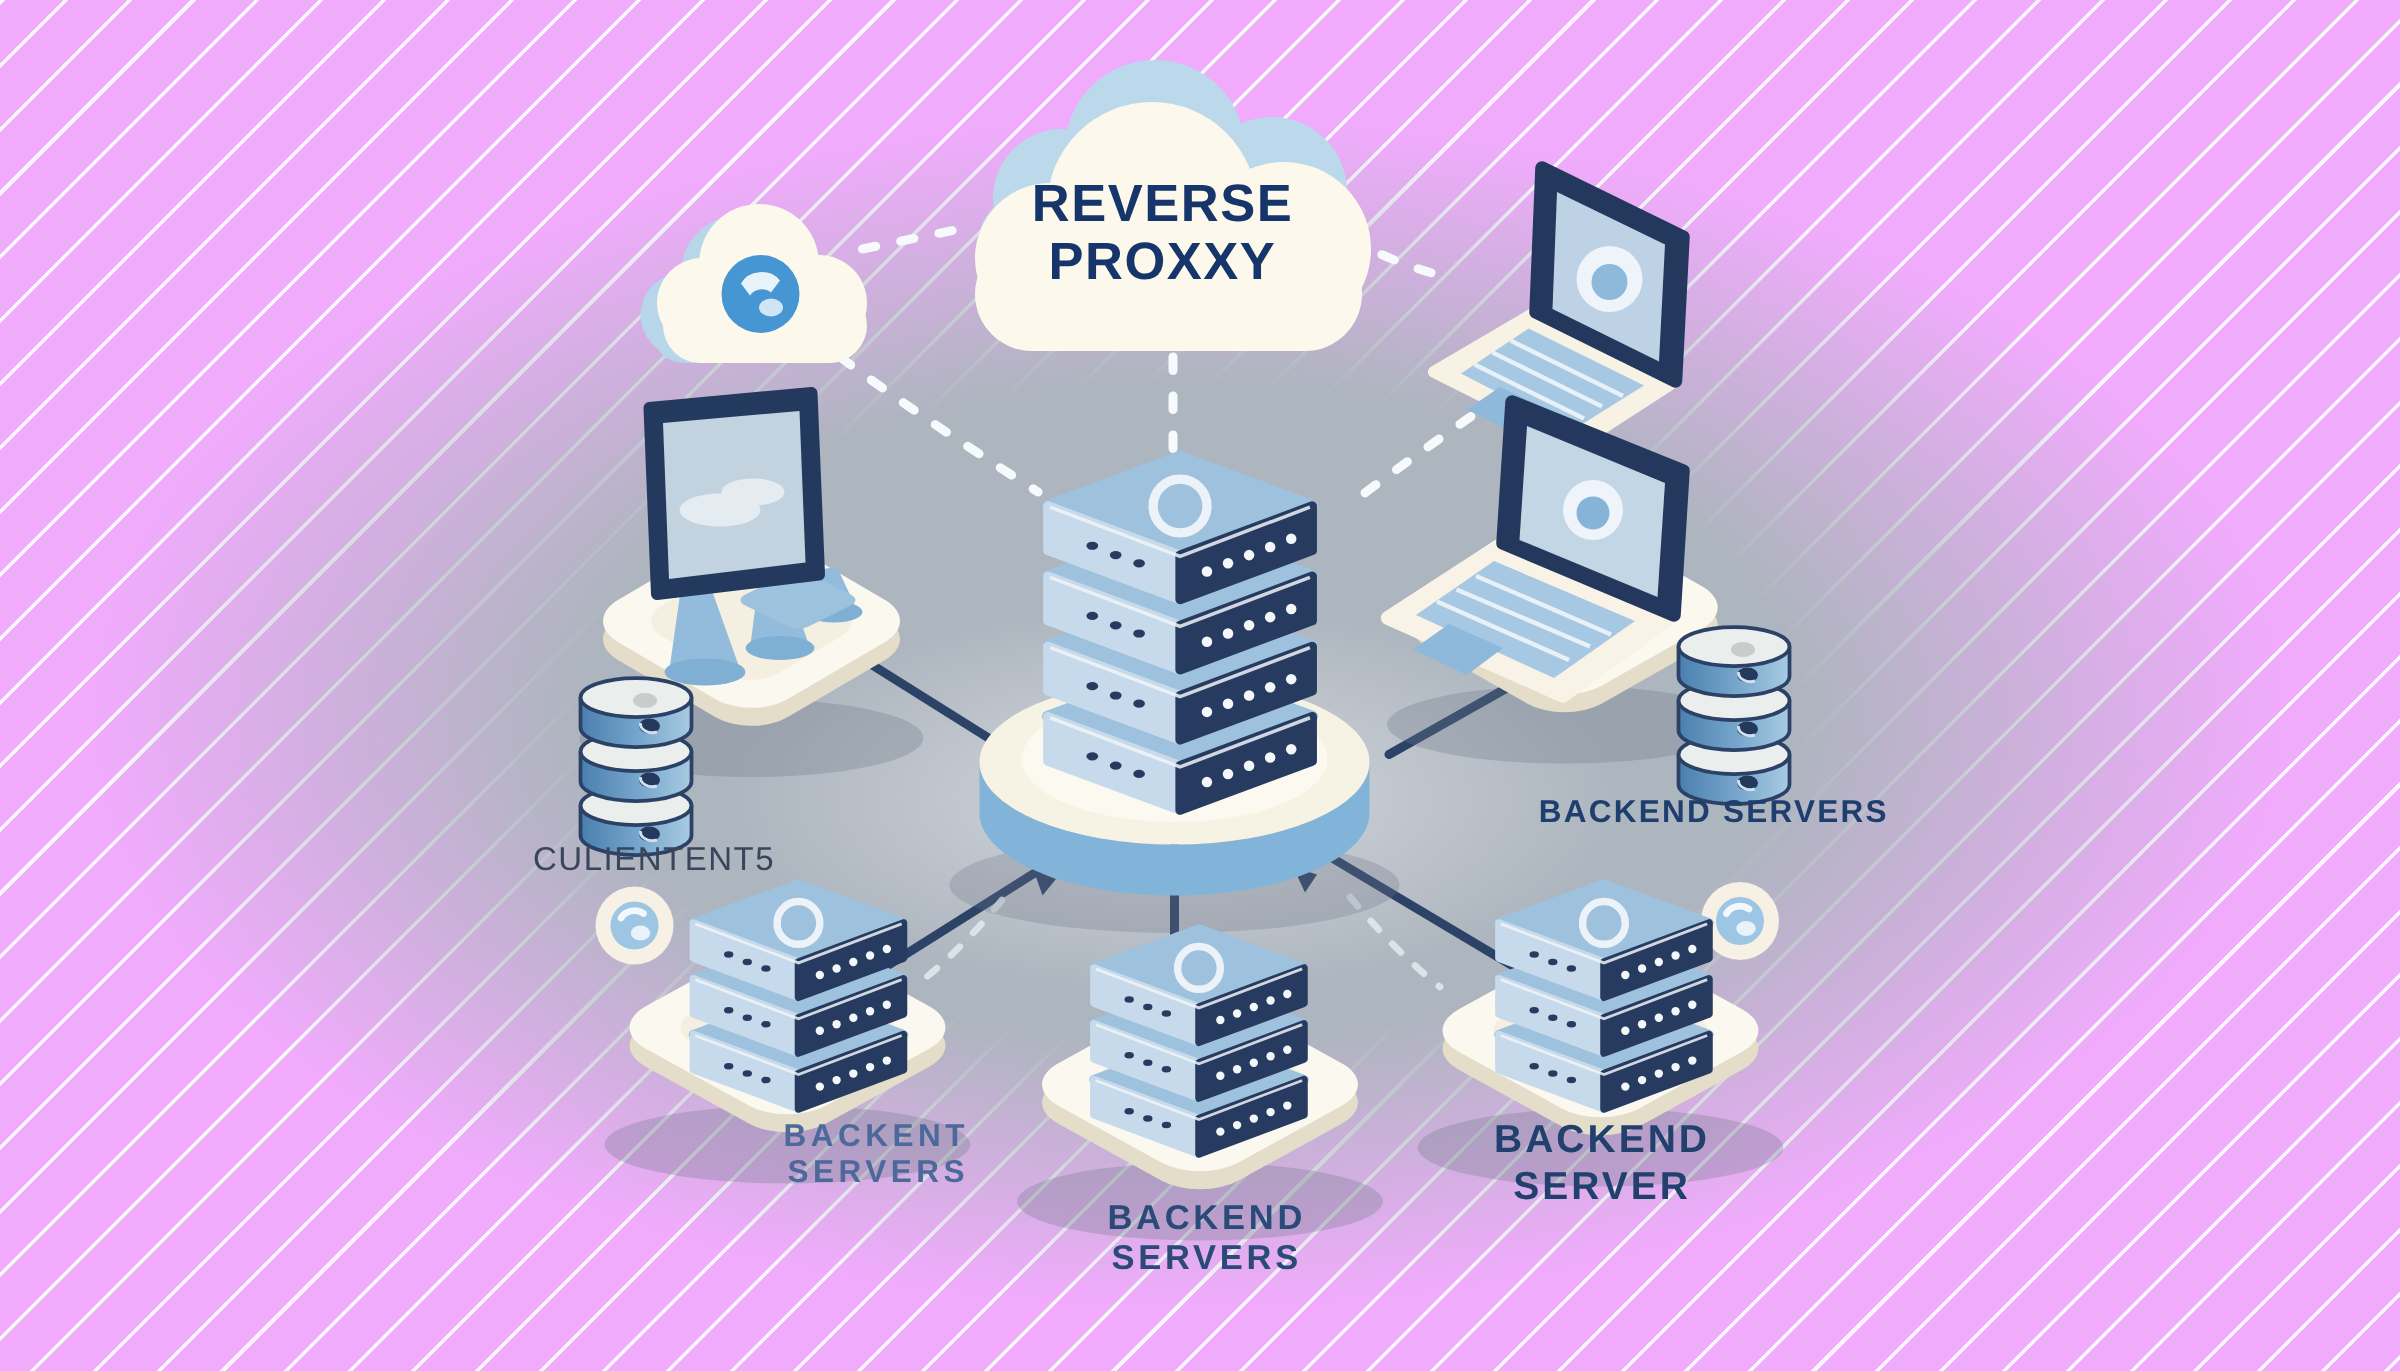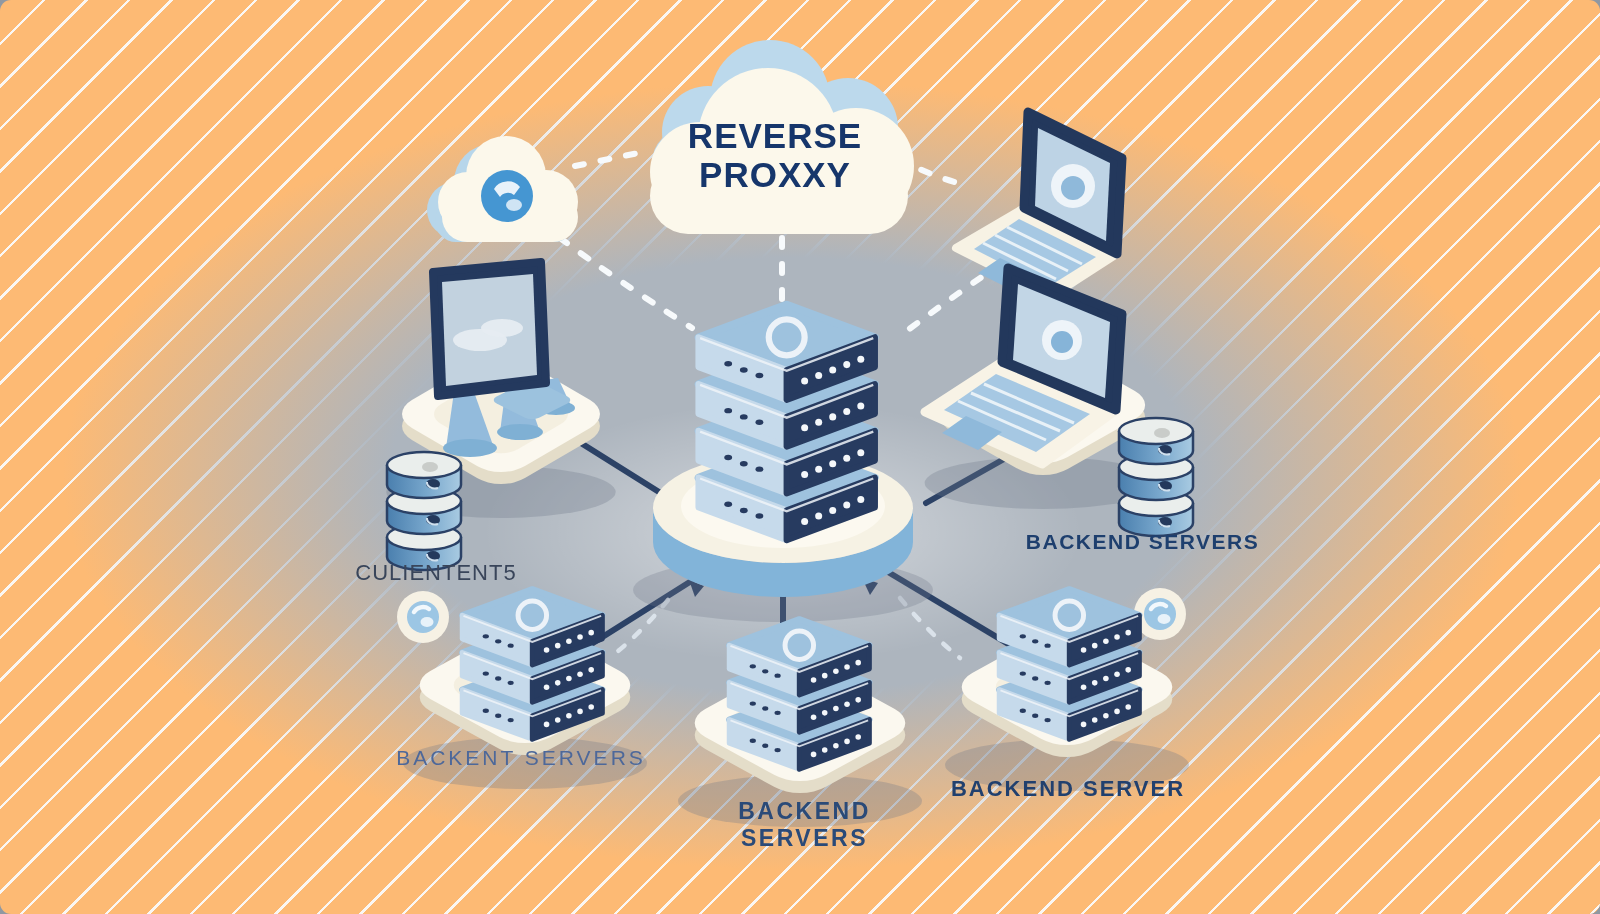--- a/index.html
+++ b/index.html
@@ -1,20 +1,19 @@
 <!DOCTYPE html>
 <html style="--background: #a9b2bc; --background_center: #adb5be; --stripe: #f6f9fb; --navy: #273b60; --navy_text: #16366b; --cream: #faf5e8; --blue_light: #c6daeb; --blue_mid: #9ec2de; --blue_deep: #5b8fba; --screen_blue: #c2d6e6; --line: #2c4266; --white: #ffffff;"><head>
 <meta charset="utf-8">
 <style>
   html,body{margin:0;padding:0;background:#8f98a2;}
   .stage{
     position:relative;width:1600px;height:914px;overflow:hidden;
-    background:#fdba74;
+    background:#f0abfc;
     font-family:"Liberation Sans","DejaVu Sans",sans-serif;
-    border-radius:11px;
   }
   
   .stage::before{
     content:"";position:absolute;inset:0;z-index:0;
     background:repeating-linear-gradient(135deg,
       rgba(250,252,254,.92) 0 2.4px, rgba(255,255,255,0) 2.4px 30px);
   }
   
   .stage::after{
     content:"";position:absolute;inset:0;z-index:0;
@@ -22,25 +21,25 @@
       #adb5be 0%, #adb5be 44%, rgba(173,181,190,0) 80%);
   }
   .art{position:absolute;inset:0;z-index:1;}
   .lbl{position:absolute;z-index:2;text-align:center;user-select:none;}
   #lbl-proxy   {left:635px;top:116px;width:280px;font-size:35px;font-weight:800;
                 letter-spacing:1px;line-height:1.12;color:#16366b;}
   #lbl-clients {left:346px;top:560px;width:180px;font-size:22px;font-weight:400;
                 letter-spacing:1px;color:#39455a;}
   #lbl-bright  {left:1025px;top:530px;width:235px;font-size:21px;font-weight:700;
                 letter-spacing:1.5px;color:#1e3f6e;}
-  #lbl-bleft   {left:396px;top:746px;width:250px;font-size:21px;font-weight:400;
-                letter-spacing:3px;color:#4d689a;}
+  #lbl-bleft   {left:396px;top:746px;width:250px;font-size:21px;font-weight:700;
+                letter-spacing:3px;color:#4d689a;text-align:right;}
   #lbl-bcenter {left:672px;top:798px;width:265px;font-size:23px;font-weight:700;
                 letter-spacing:2.5px;color:#2a4a78;}
-  #lbl-bbright {left:948px;top:776px;width:240px;font-size:22px;font-weight:700;
+  #lbl-bbright {left:948px;top:744px;width:240px;font-size:26px;font-weight:700;
                 letter-spacing:2px;color:#21406e;}
 </style>
 </head>
 <body>
 
 <div class="stage">
 
 <svg class="art" viewBox="0 0 1600 914">
   <defs>
     <radialGradient id="glow">

